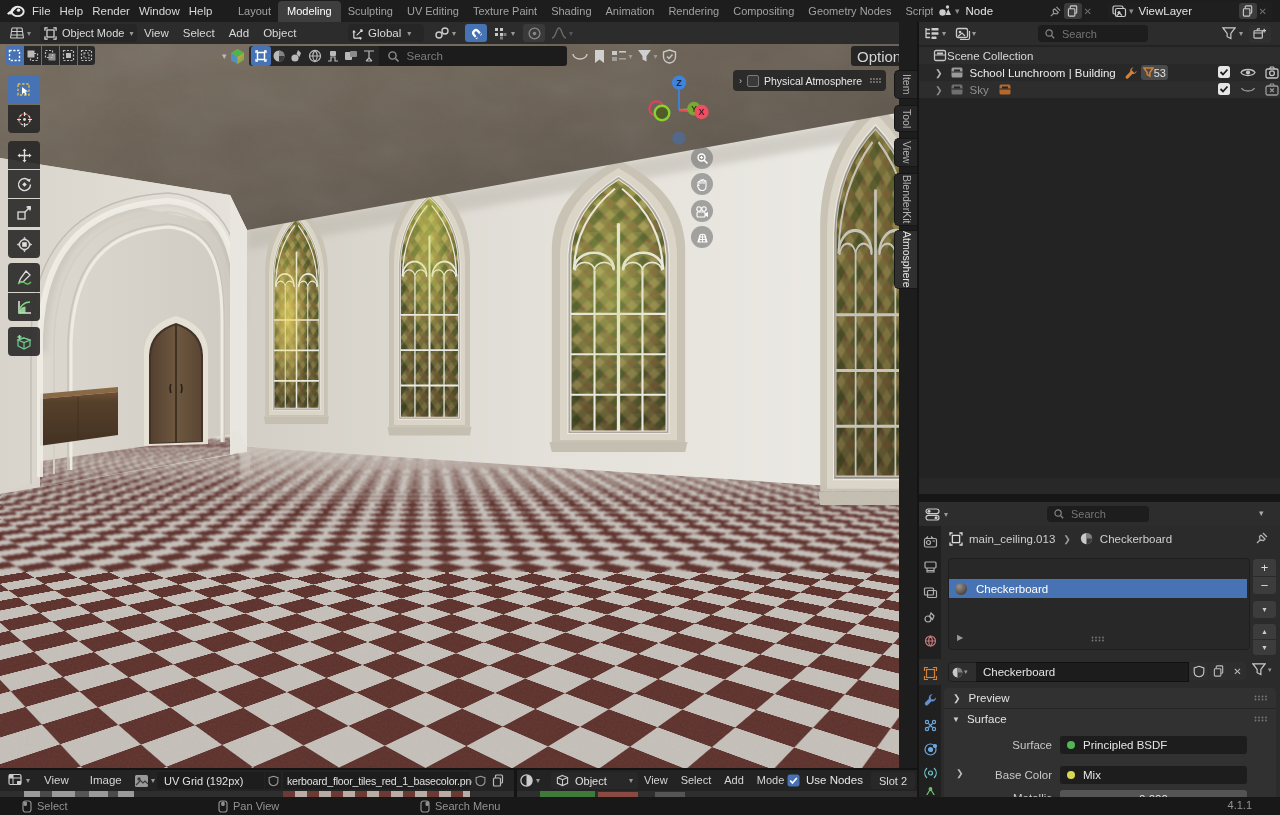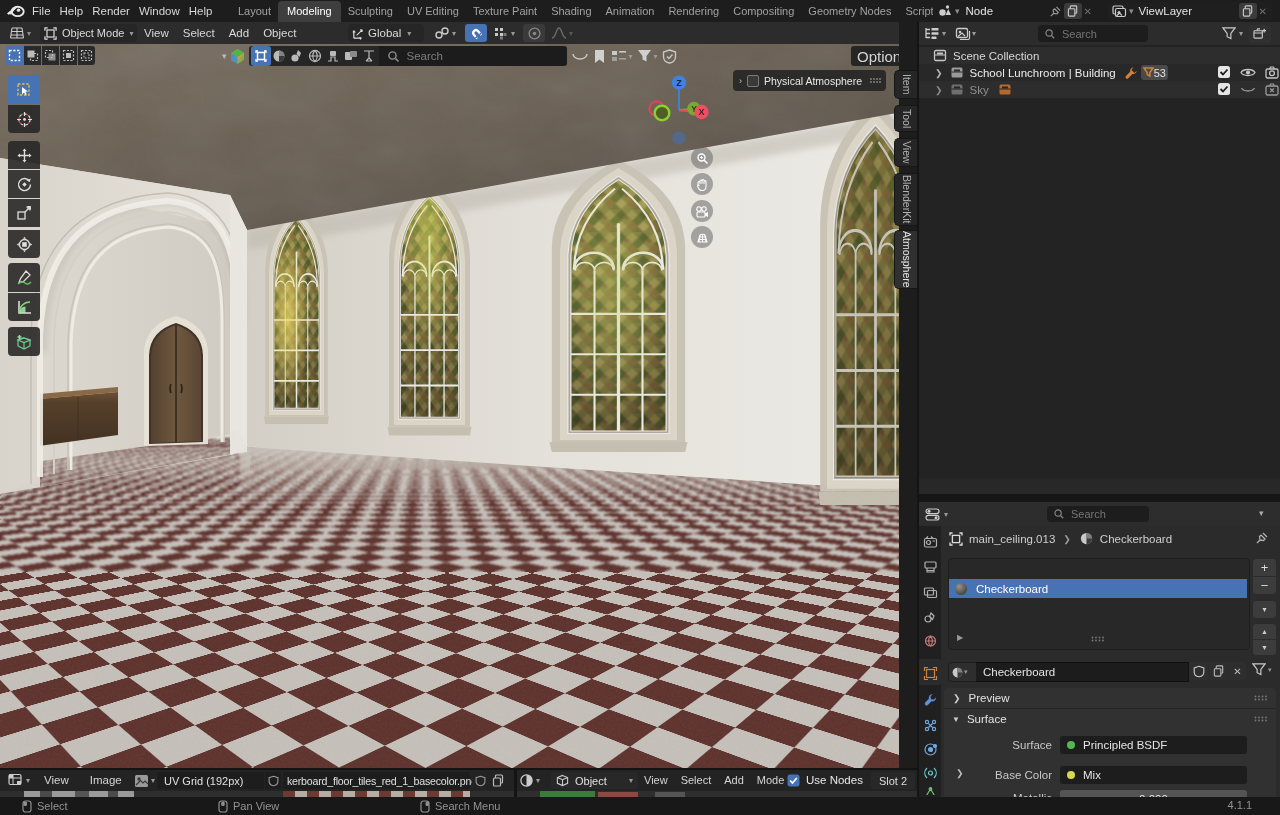--- a/index.html
+++ b/index.html
@@ -628,21 +628,21 @@
 
   <div class="abs" style="left:0;top:25px;width:361px;height:17px;background:#2d2d2d"></div>
   <div class="abs" style="left:0;top:42px;width:361px;height:17px;background:#282828"></div>
   <div class="abs" style="left:0;top:59px;width:361px;height:17px;background:#2d2d2d"></div>
   <div class="abs fx" style="left:14px;top:25px;height:17px">
     <svg width="14" height="13" viewBox="0 0 14 13">
         <rect x="1.5" y="1.5" width="11" height="10" rx="1.5" fill="none" stroke="#c6c6c6" stroke-width="1.3"></rect>
         <rect x="4" y="3.5" width="6" height="2" fill="#c6c6c6"></rect>
         <path d="M1.5 6 H12.5" stroke="#c6c6c6" stroke-width="1"></path>
       </svg>
-    <span style="color:#d8d8d8;font-size:11.5px;margin-left:6px">Scene Collection</span>
+    <span style="color:#d8d8d8;font-size:11.5px;margin-left:0">Scene Collection</span>
   </div>
   <div class="abs fx" style="left:16px;top:42px;height:17px">
     <span style="color:#b5b5b5;font-size:9px">❯</span>
     <svg width="14" height="13" viewBox="0 0 14 13" style="margin-left:7px">
         <rect x="1.5" y="1.5" width="11" height="10" rx="1.5" fill="#9a9a9a"></rect>
         <rect x="4" y="3.5" width="6" height="2" fill="#2a2a2a"></rect>
         <path d="M1.5 6 H12.5" stroke="#2a2a2a" stroke-width="1"></path>
       </svg>
     <span style="color:#ececec;font-size:11.5px;margin-left:6px">School Lunchroom | Building</span>
     <svg width="14" height="14" viewBox="0 0 14 14" style="margin-left:8px">

